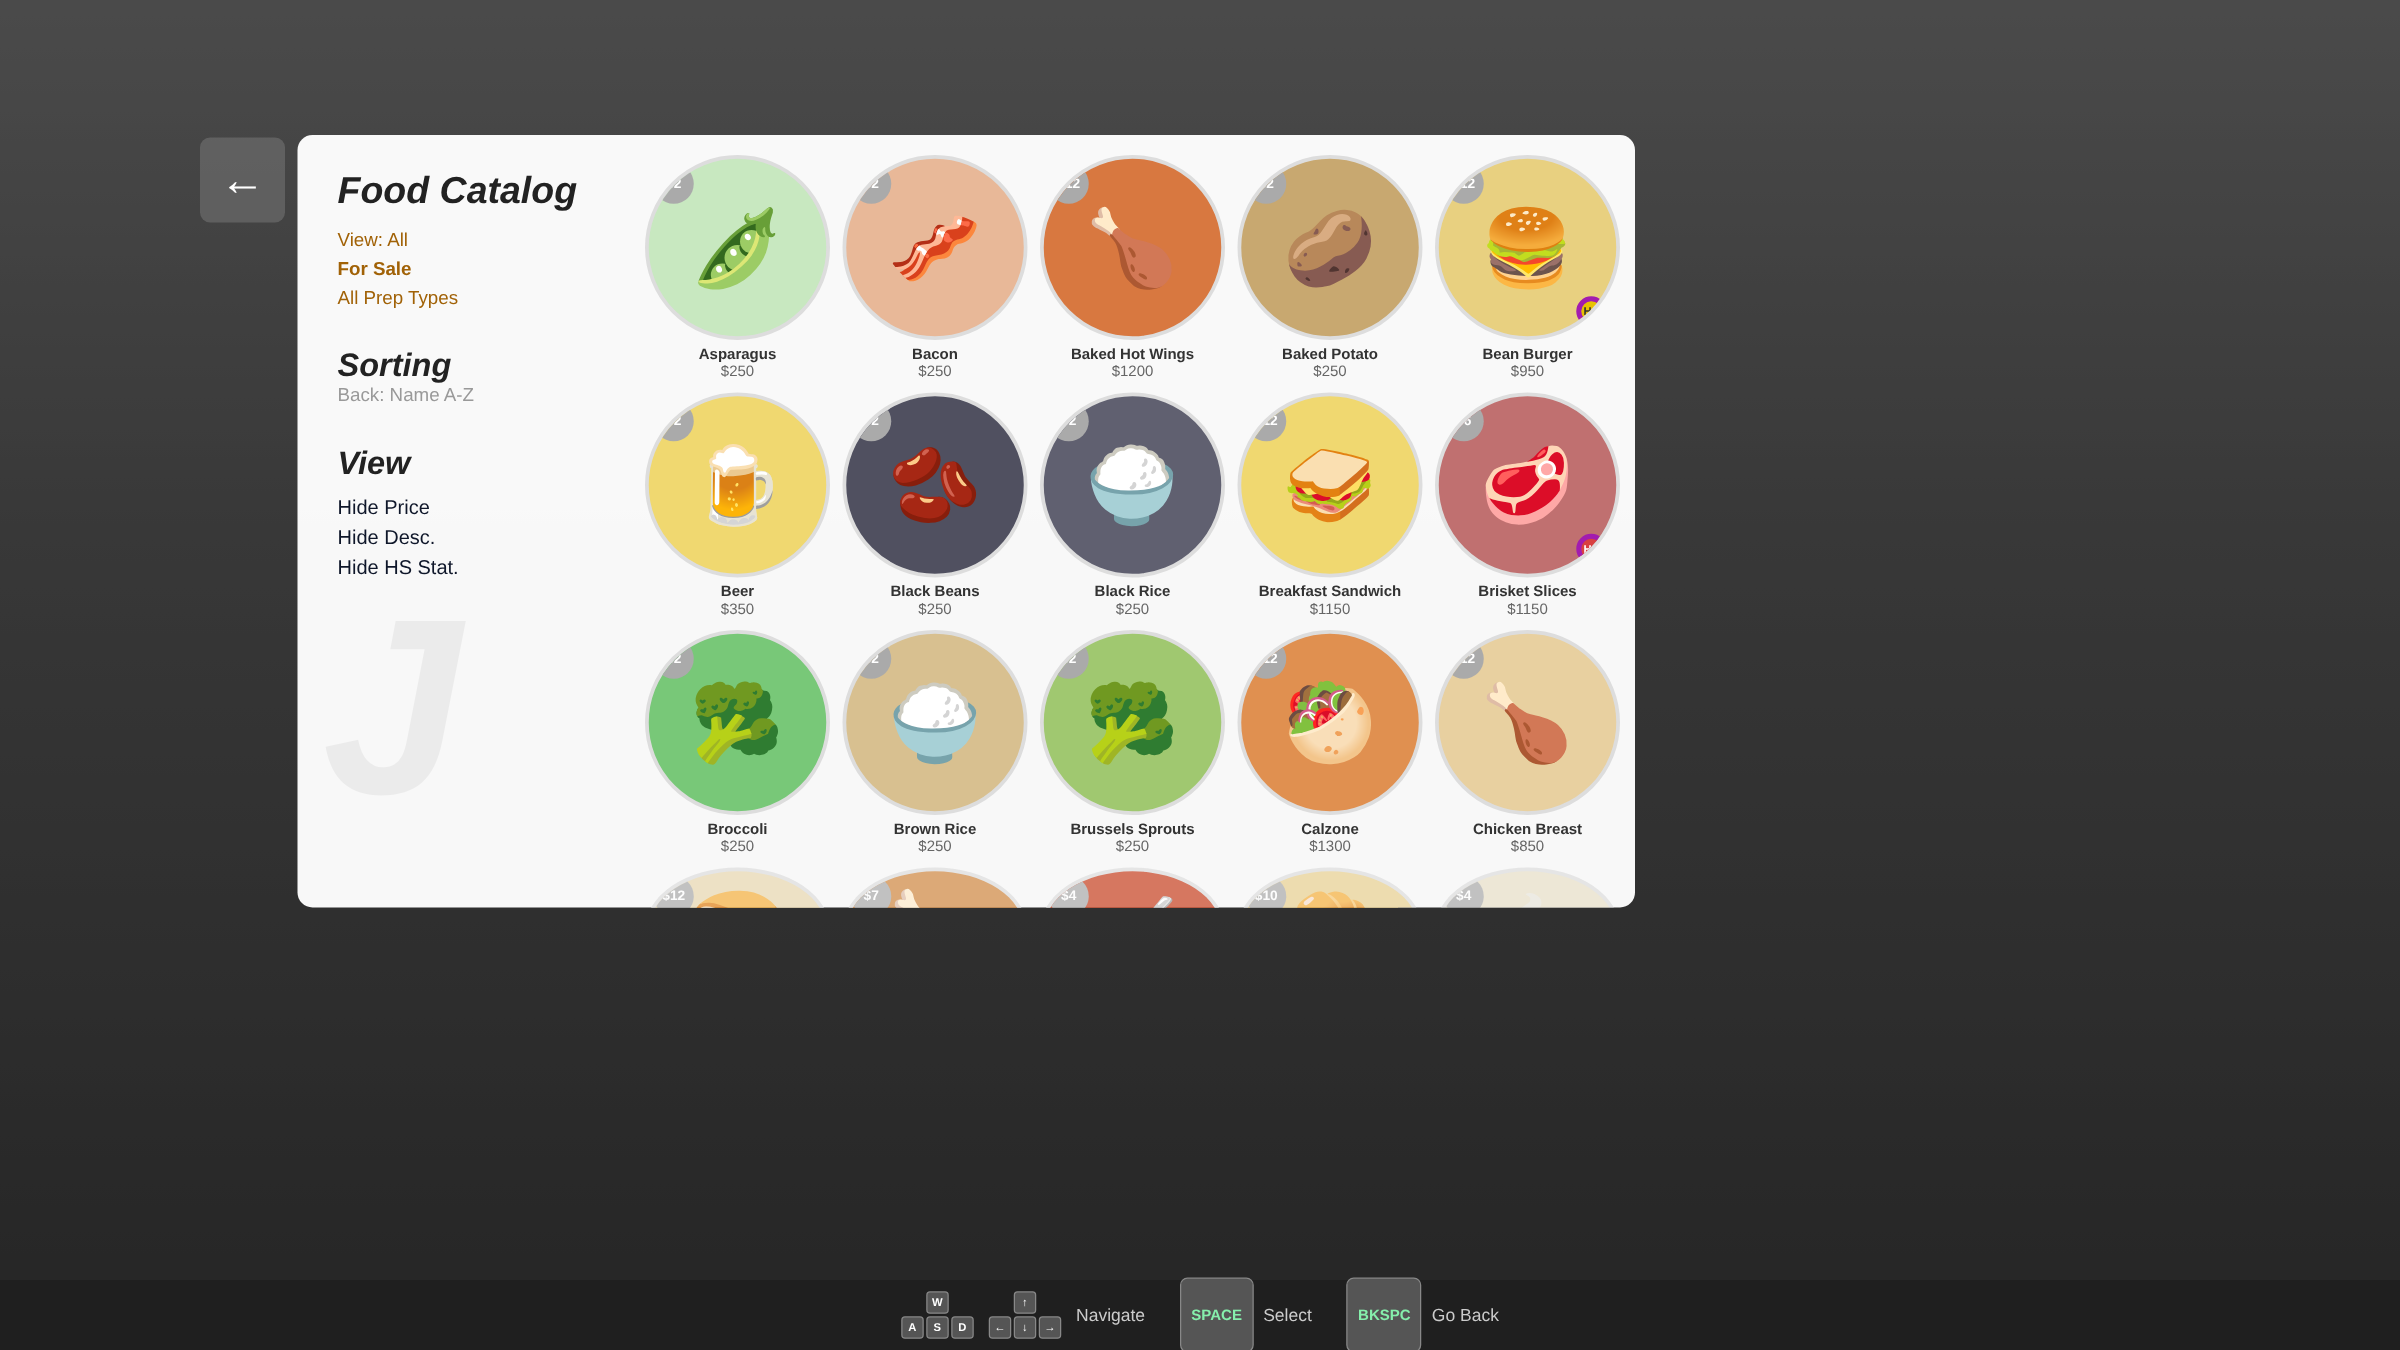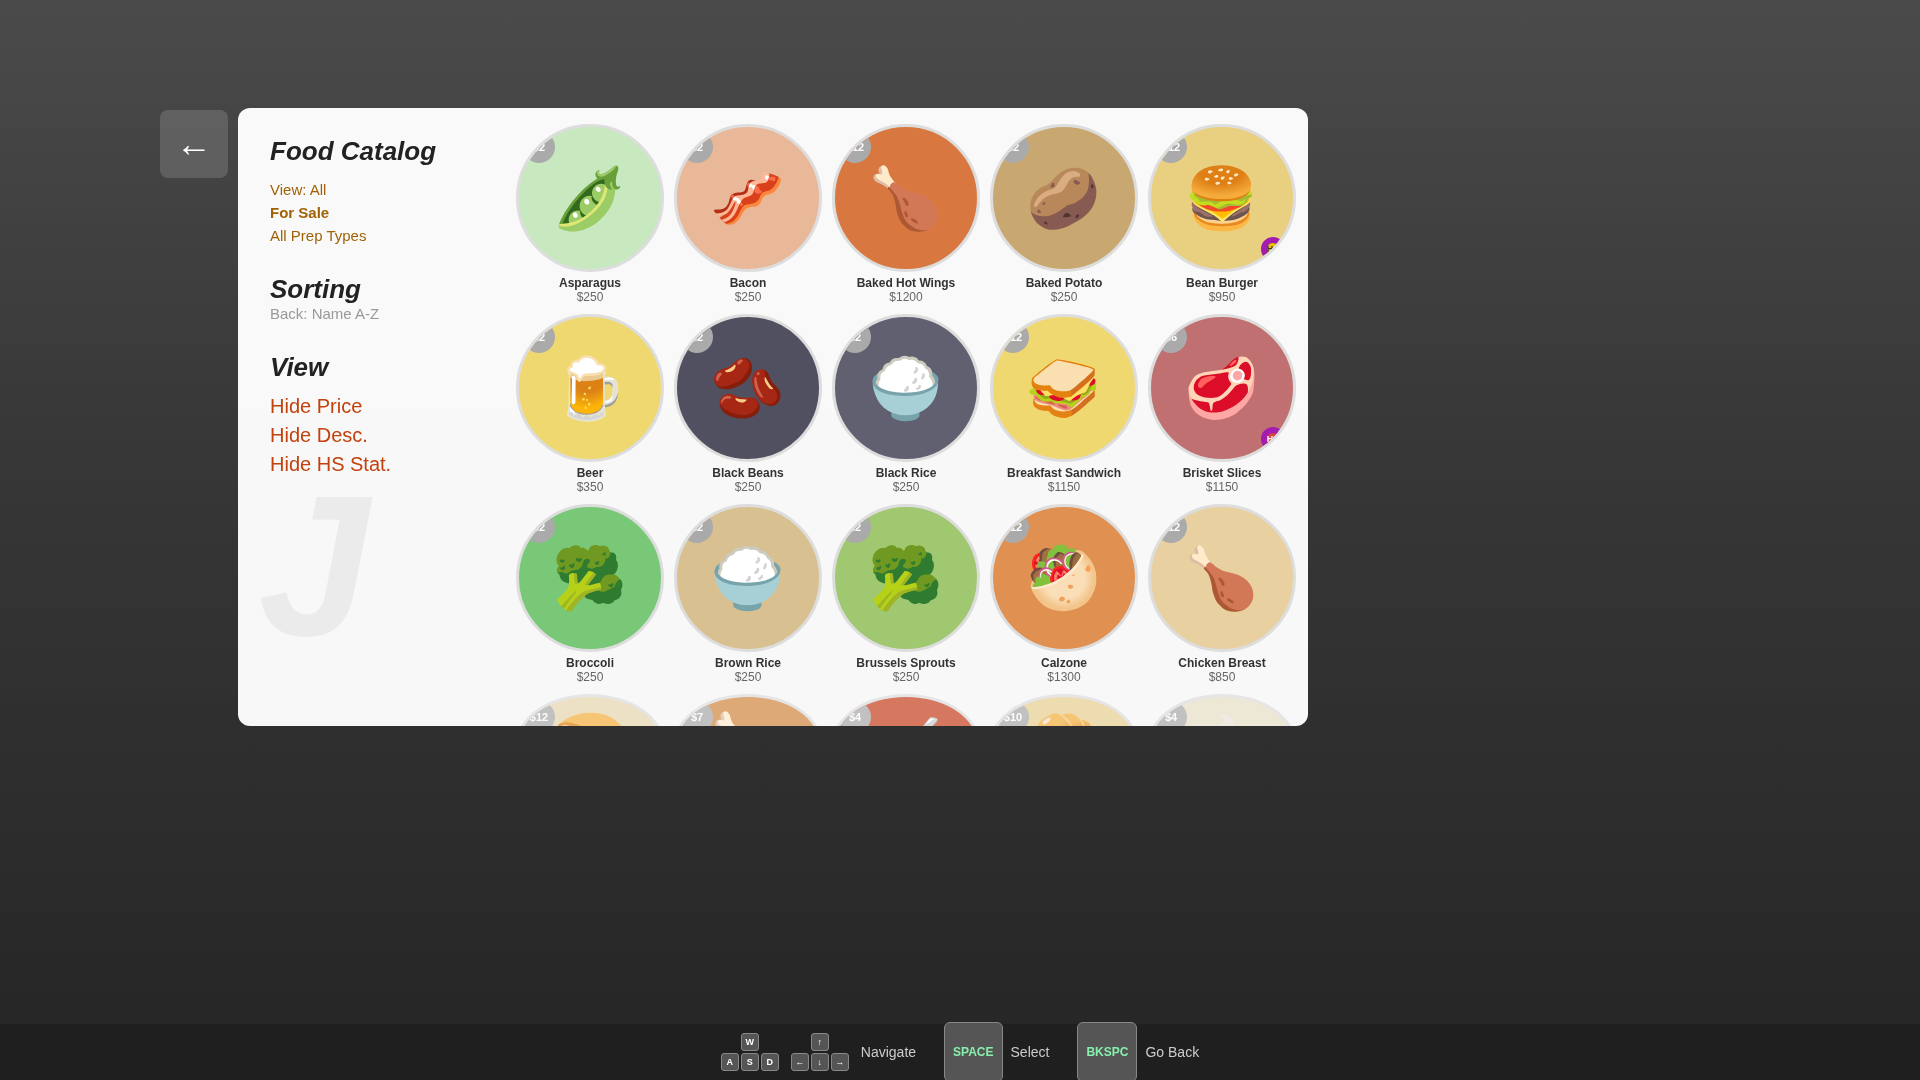--- a/index.html
+++ b/index.html
@@ -76,21 +76,21 @@
       left: 20px;
       font-size: 200px;
       font-weight: 900;
       color: rgba(0,0,0,0.05);
       font-style: italic;
       line-height: 1;
       pointer-events: none;
       user-select: none;
     }
     .sidebar h1 {
-      font-size: 26px;
+      font-size: 30px;
       font-weight: 900;
       font-style: italic;
       color: #222;
       margin-bottom: 14px;
     }
     .sidebar .filter-item {
       font-size: 15px;
       color: #a16207;
       margin-bottom: 6px;
       cursor: pointer;
@@ -114,22 +114,22 @@
     }
     .sidebar .view-title {
       font-size: 26px;
       font-weight: 900;
       font-style: italic;
       color: #222;
       margin-top: 30px;
       margin-bottom: 12px;
     }
     .sidebar .view-item {
-      font-size: 20px;
-      color: #c2410c;
+      font-size: 16px;
+      color: #0f172a;
       cursor: pointer;
       margin-bottom: 6px;
     }
 
     
     .grid-area {
       flex: 1;
       padding: 16px 16px 16px 8px;
       overflow-y: auto;
     }
@@ -183,21 +183,21 @@
       color: #333;
       font-size: 9px;
       font-weight: bold;
       border-radius: 50%;
       width: 24px;
       height: 24px;
       display: flex;
       align-items: center;
       justify-content: center;
       z-index: 2;
-      border: 6px solid #a21caf;
+      border: 4px solid #a21caf;
       margin-left: 14px;
     }
     .hs-badge.red {
       background: #d94040;
       color: white;
     }
     .food-name {
       font-size: 12px;
       font-weight: bold;
       color: #333;

